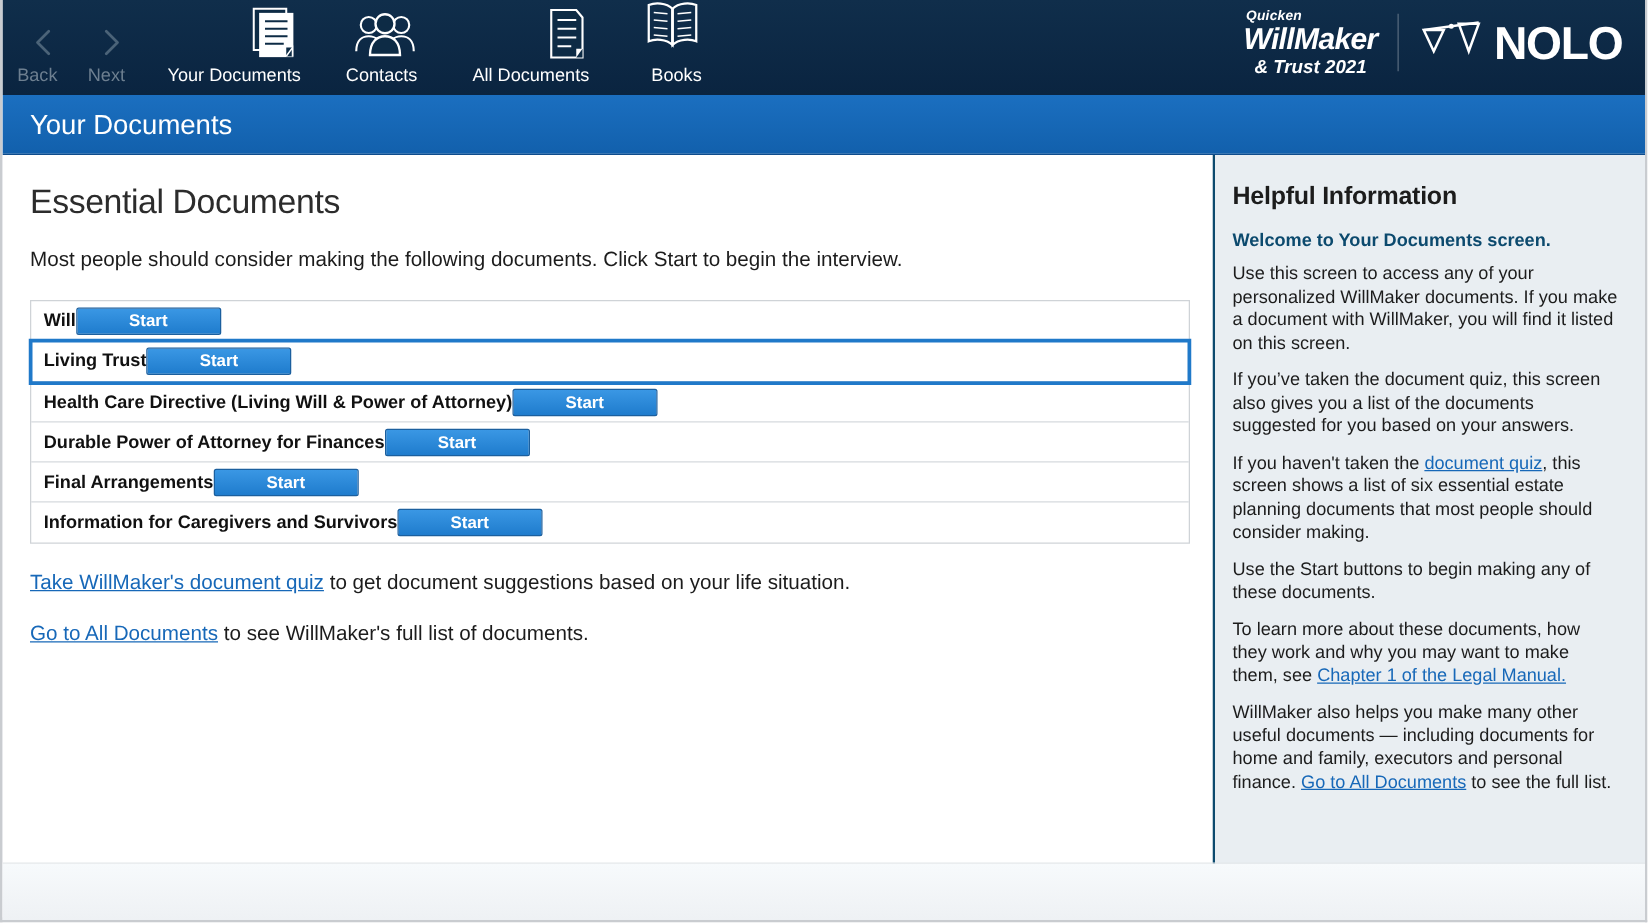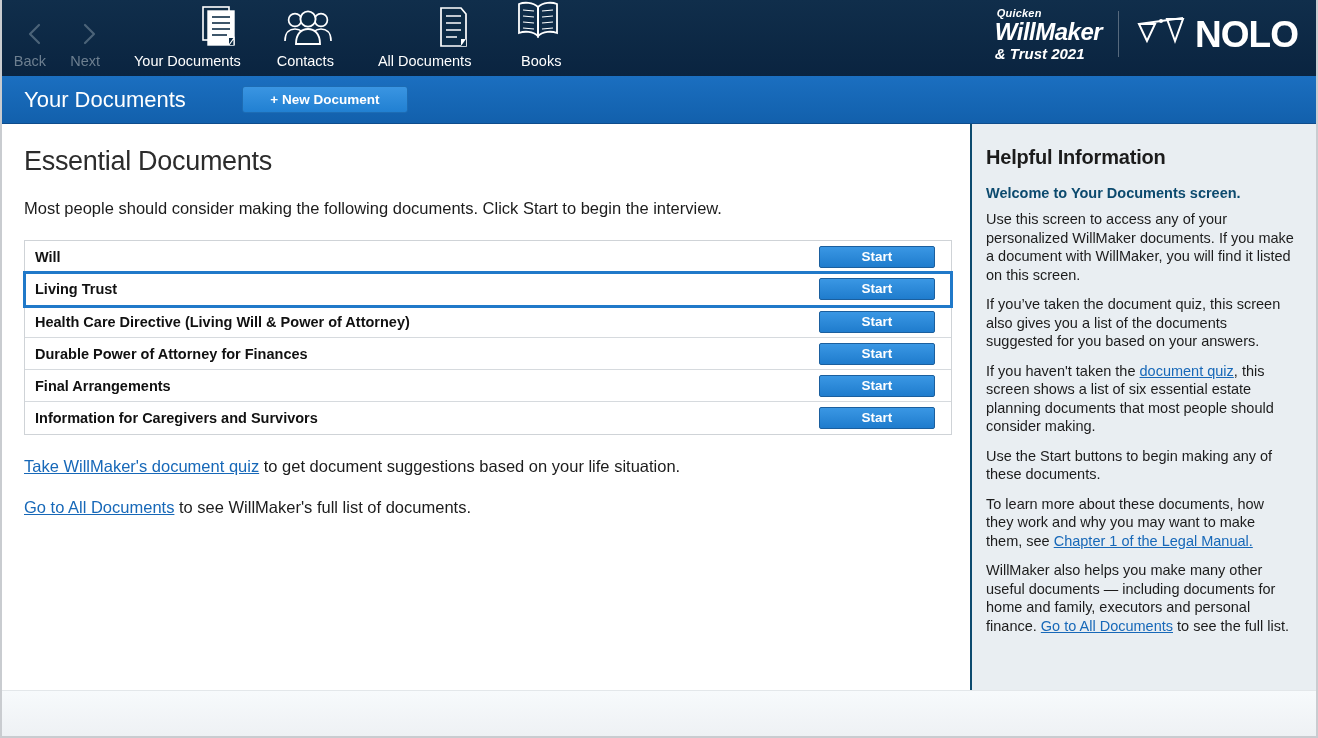--- a/index.html
+++ b/index.html
@@ -53,21 +53,21 @@
   .brand-area {
     margin-left: auto;
     display: flex;
     align-items: center;
     height: 76px;
     padding-right: 18px;
     gap: 0;
   }
   .wm-logo {
     display: flex; flex-direction: column;
-    align-items: flex-start;
+    align-items: center;
     color: #ffffff;
     font-style: italic;
     font-weight: bold;
     padding-right: 16px;
     line-height: 1;
   }
   .wm-line1 { font-size: 11px; letter-spacing: .2px; align-self:flex-start; margin-left:2px;}
   .wm-line2 { font-size: 24px; letter-spacing: -0.5px; margin-top: 1px;}
   .wm-line3 { font-size: 15px; margin-top: 2px; }
   .brand-divider {
@@ -145,21 +145,20 @@
 
   
   .doc-table {
     border: 1px solid #cfd3d7;
     background: #ffffff;
     width: 928px;
   }
   .doc-row {
     display: flex;
     align-items: center;
-    justify-content: space-between;
     height: 32px;
     padding: 0 16px 0 10px;
     border-bottom: 1px solid #d6dade;
     position: relative;
     cursor: pointer;
   }
   .doc-row:last-child { border-bottom: none; }
   .doc-row.selected {
     outline: 3px solid #2079c9;
     outline-offset: -1px;
@@ -336,21 +335,20 @@
             <polygon points="40,26 32,4 48,4" fill="none" stroke="#ffffff" stroke-width="2"></polygon>
           </svg>
         </span>
         <span class="nolo-text">NOLO</span>
       </div>
     </div>
   </div>
 
   <div class="titlebar">
     <div class="titlebar-title">Your Documents</div>
-    <div class="new-doc-btn">+ New Document</div>
   </div>
 
   <div class="body-split">
 
     <div class="main-pane">
       <h1 class="page-title">Essential Documents</h1>
       <div class="intro-text">Most people should consider making the following documents. Click Start to begin the interview.</div>
 
       <div class="doc-table">
 

